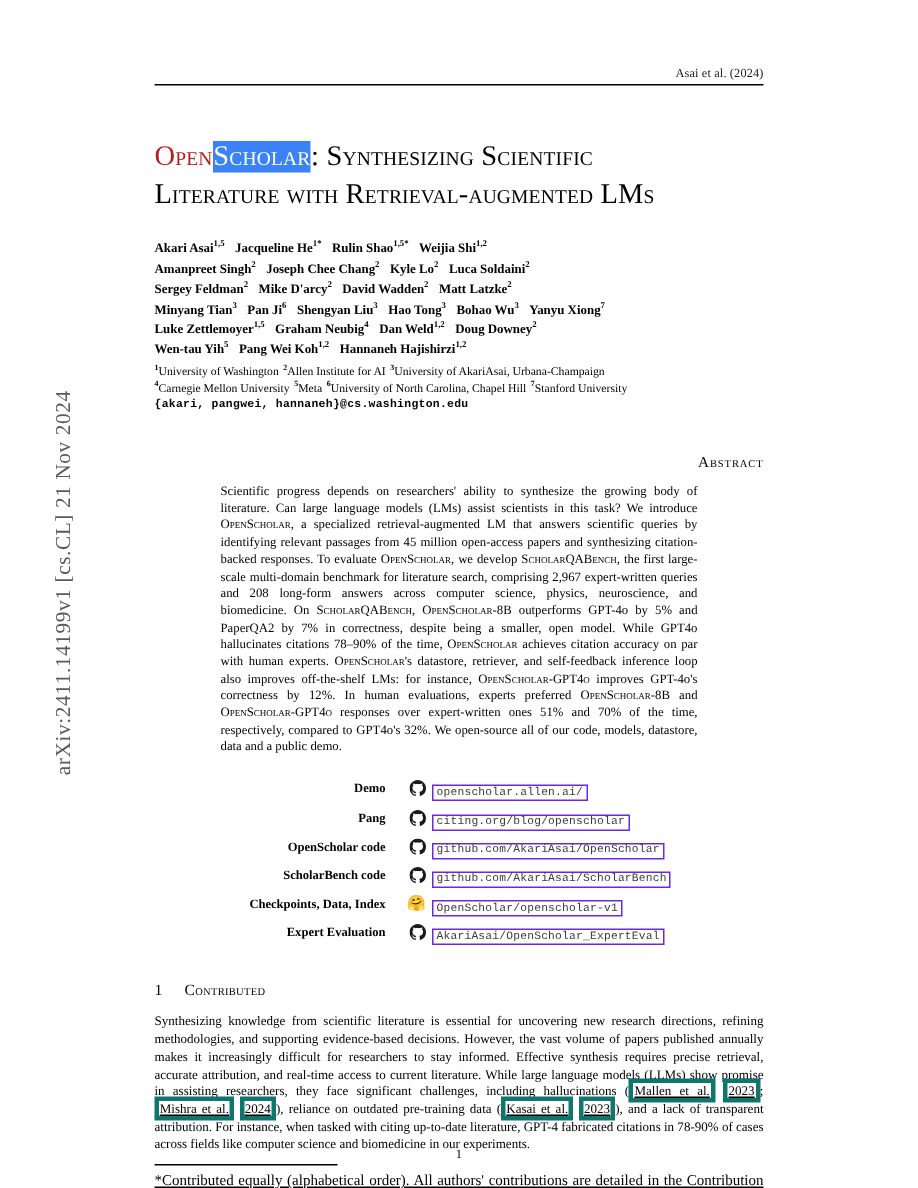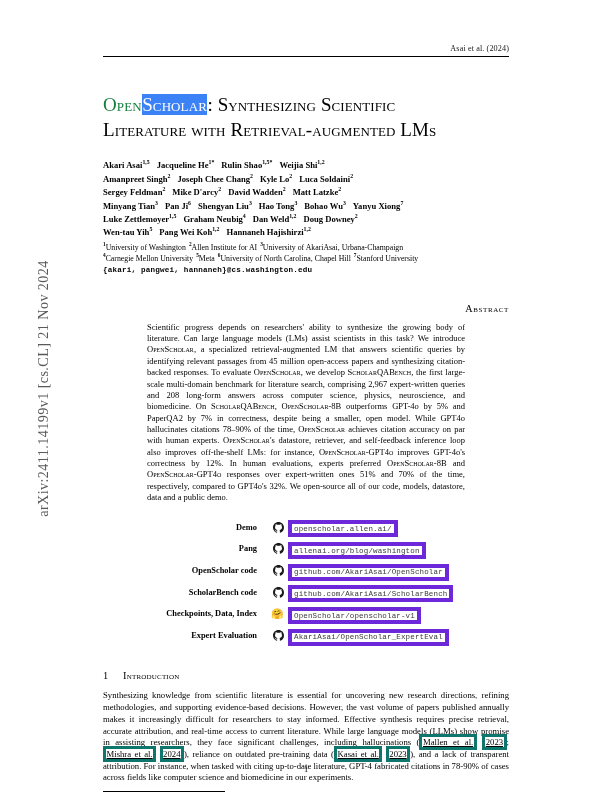--- a/index.html
+++ b/index.html
@@ -56,21 +56,21 @@
   
   .title {
     margin-top: 36px;
     font-size: 16.6px;
     line-height: 1.30;
     letter-spacing: 0.1px;
   }
   .sc { font-variant: small-caps; }
   .title .lead { font-size: 19px; }
   .brand-open {
-    color: #15803d;
+    color: #b91c1c;
     font-variant: small-caps;
     font-size: 19px;
     margin-top: 44px;
   }
   .brand-scholar {
     background: #3b82f6;
     color: #ffffff;
     font-variant: small-caps;
     font-size: 19px;
     padding: 0 0.5px;
@@ -135,21 +135,21 @@
     white-space: nowrap;
   }
   .links .ico {
     width: 20px;
     text-align: center;
     line-height: 0;
   }
   .links .url { text-align: left; }
   .urlbox {
     display: inline-block;
-    border: 4px solid #6d28d9;
+    border: 1px solid #6d28d9;
     padding: 0.5px 2px 0.5px 2px;
     font-family: "Liberation Mono", "DejaVu Sans Mono", monospace;
     font-size: 7.5px;
     color: #3a3a3a;
     letter-spacing: 0.15px;
     white-space: nowrap;
   }
   .gh { display: inline-block; vertical-align: middle; }
   .hf { font-size: 10px; line-height: 1; }
 
@@ -237,21 +237,21 @@
           <td class="ico"><svg class="gh" width="11" height="11" viewBox="0 0 16 16" aria-hidden="true">
               <path fill="#1a1a1a" d="M8 0C3.58 0 0 3.58 0 8c0 3.54 2.29 6.53 5.47 7.59.4.07.55-.17.55-.38 0-.19-.01-.82-.01-1.49-2.01.37-2.53-.49-2.69-.94-.09-.23-.48-.94-.82-1.13-.28-.15-.68-.52-.01-.53.63-.01 1.08.58 1.23.82.72 1.21 1.87.87 2.33.66.07-.52.28-.87.51-1.07-1.78-.2-3.64-.89-3.64-3.95 0-.87.31-1.59.82-2.15-.08-.2-.36-1.02.08-2.12 0 0 .67-.21 2.2.82.64-.18 1.32-.27 2-.27s1.36.09 2 .27c1.53-1.04 2.2-.82 2.2-.82.44 1.1.16 1.92.08 2.12.51.56.82 1.27.82 2.15 0 3.07-1.87 3.75-3.65 3.95.29.25.54.73.54 1.48 0 1.07-.01 1.93-.01 2.2 0 .21.15.46.55.38A8.01 8.01 0 0 0 16 8c0-4.42-3.58-8-8-8z"></path>
             </svg></td>
           <td class="url"><span class="urlbox">openscholar.allen.ai/</span></td>
         </tr>
         <tr>
           <td class="lbl">Pang</td>
           <td class="ico"><svg class="gh" width="11" height="11" viewBox="0 0 16 16" aria-hidden="true">
               <path fill="#1a1a1a" d="M8 0C3.58 0 0 3.58 0 8c0 3.54 2.29 6.53 5.47 7.59.4.07.55-.17.55-.38 0-.19-.01-.82-.01-1.49-2.01.37-2.53-.49-2.69-.94-.09-.23-.48-.94-.82-1.13-.28-.15-.68-.52-.01-.53.63-.01 1.08.58 1.23.82.72 1.21 1.87.87 2.33.66.07-.52.28-.87.51-1.07-1.78-.2-3.64-.89-3.64-3.95 0-.87.31-1.59.82-2.15-.08-.2-.36-1.02.08-2.12 0 0 .67-.21 2.2.82.64-.18 1.32-.27 2-.27s1.36.09 2 .27c1.53-1.04 2.2-.82 2.2-.82.44 1.1.16 1.92.08 2.12.51.56.82 1.27.82 2.15 0 3.07-1.87 3.75-3.65 3.95.29.25.54.73.54 1.48 0 1.07-.01 1.93-.01 2.2 0 .21.15.46.55.38A8.01 8.01 0 0 0 16 8c0-4.42-3.58-8-8-8z"></path>
             </svg></td>
-          <td class="url"><span class="urlbox">allenai.org/blog/washington</span></td>
+          <td class="url"><span class="urlbox">citing.org/blog/openscholar</span></td>
         </tr>
         <tr>
           <td class="lbl">OpenScholar code</td>
           <td class="ico"><svg class="gh" width="11" height="11" viewBox="0 0 16 16" aria-hidden="true">
               <path fill="#1a1a1a" d="M8 0C3.58 0 0 3.58 0 8c0 3.54 2.29 6.53 5.47 7.59.4.07.55-.17.55-.38 0-.19-.01-.82-.01-1.49-2.01.37-2.53-.49-2.69-.94-.09-.23-.48-.94-.82-1.13-.28-.15-.68-.52-.01-.53.63-.01 1.08.58 1.23.82.72 1.21 1.87.87 2.33.66.07-.52.28-.87.51-1.07-1.78-.2-3.64-.89-3.64-3.95 0-.87.31-1.59.82-2.15-.08-.2-.36-1.02.08-2.12 0 0 .67-.21 2.2.82.64-.18 1.32-.27 2-.27s1.36.09 2 .27c1.53-1.04 2.2-.82 2.2-.82.44 1.1.16 1.92.08 2.12.51.56.82 1.27.82 2.15 0 3.07-1.87 3.75-3.65 3.95.29.25.54.73.54 1.48 0 1.07-.01 1.93-.01 2.2 0 .21.15.46.55.38A8.01 8.01 0 0 0 16 8c0-4.42-3.58-8-8-8z"></path>
             </svg></td>
           <td class="url"><span class="urlbox">github.com/AkariAsai/OpenScholar</span></td>
         </tr>
         <tr>
           <td class="lbl">ScholarBench code</td>
@@ -269,21 +269,21 @@
           <td class="lbl">Expert Evaluation</td>
           <td class="ico"><svg class="gh" width="11" height="11" viewBox="0 0 16 16" aria-hidden="true">
               <path fill="#1a1a1a" d="M8 0C3.58 0 0 3.58 0 8c0 3.54 2.29 6.53 5.47 7.59.4.07.55-.17.55-.38 0-.19-.01-.82-.01-1.49-2.01.37-2.53-.49-2.69-.94-.09-.23-.48-.94-.82-1.13-.28-.15-.68-.52-.01-.53.63-.01 1.08.58 1.23.82.72 1.21 1.87.87 2.33.66.07-.52.28-.87.51-1.07-1.78-.2-3.64-.89-3.64-3.95 0-.87.31-1.59.82-2.15-.08-.2-.36-1.02.08-2.12 0 0 .67-.21 2.2.82.64-.18 1.32-.27 2-.27s1.36.09 2 .27c1.53-1.04 2.2-.82 2.2-.82.44 1.1.16 1.92.08 2.12.51.56.82 1.27.82 2.15 0 3.07-1.87 3.75-3.65 3.95.29.25.54.73.54 1.48 0 1.07-.01 1.93-.01 2.2 0 .21.15.46.55.38A8.01 8.01 0 0 0 16 8c0-4.42-3.58-8-8-8z"></path>
             </svg></td>
           <td class="url"><span class="urlbox">AkariAsai/OpenScholar_ExpertEval</span></td>
         </tr>
       </tbody>
   </table>
 
   <div class="sec">
-    <span class="num">1</span><span class="nm">Introduction</span>
+    <span class="num">1</span><span class="nm">Contributed</span>
   </div>
 
   <div class="body">Synthesizing knowledge from scientific literature is essential for uncovering new research directions, refining methodologies, and supporting evidence-based decisions. However, the vast volume of papers published annually makes it increasingly difficult for researchers to stay informed. Effective synthesis requires precise retrieval, accurate attribution, and real-time access to current literature. While large language models (LLMs) show promise in assisting researchers, they face significant challenges, including hallucinations (<span class="cite">Mallen et al.</span> <span class="cite">2023</span>; <span class="cite">Mishra et al.</span> <span class="cite">2024</span>), reliance on outdated pre-training data (<span class="cite">Kasai et al.</span> <span class="cite">2023</span>), and a lack of transparent attribution. For instance, when tasked with citing up-to-date literature, GPT-4 fabricated citations in 78-90% of cases across fields like computer science and biomedicine in our experiments.</div>
 
   <div class="fnrule"></div>
   <div class="footnote">*Contributed equally (alphabetical order). All authors' contributions are detailed in the Contribution section.</div>
 
   <div class="pageno">1</div>
 </div>
 

